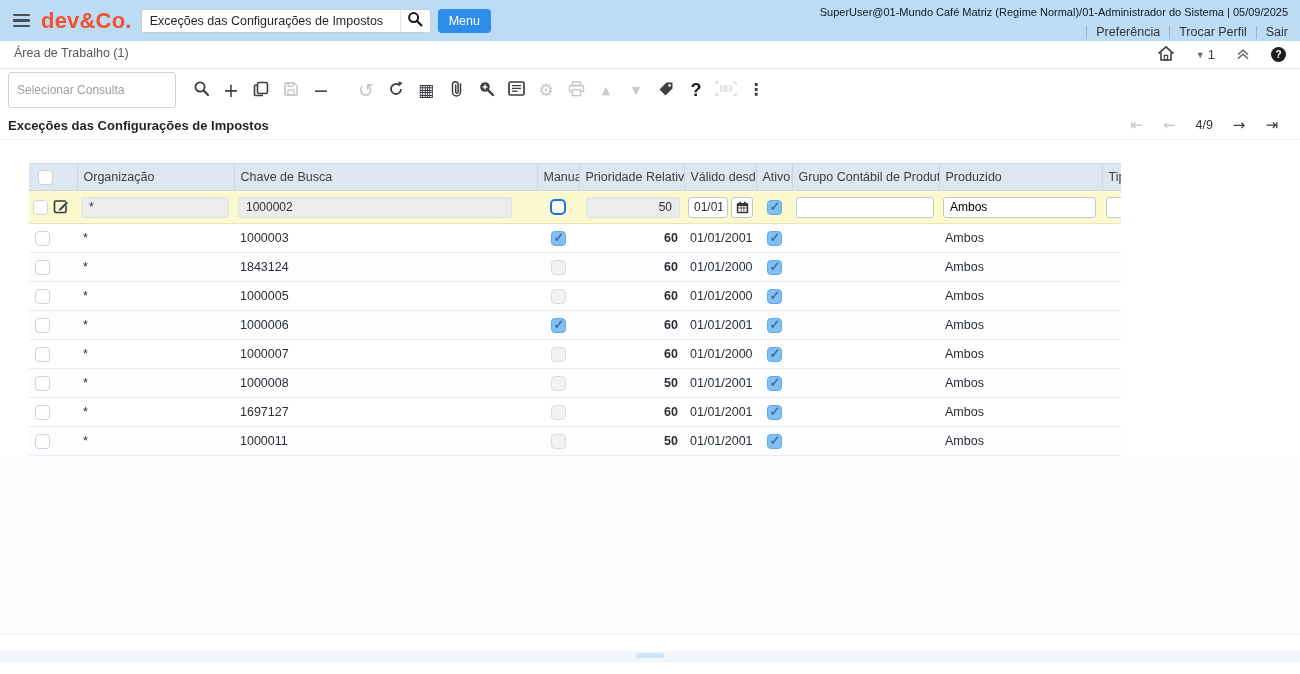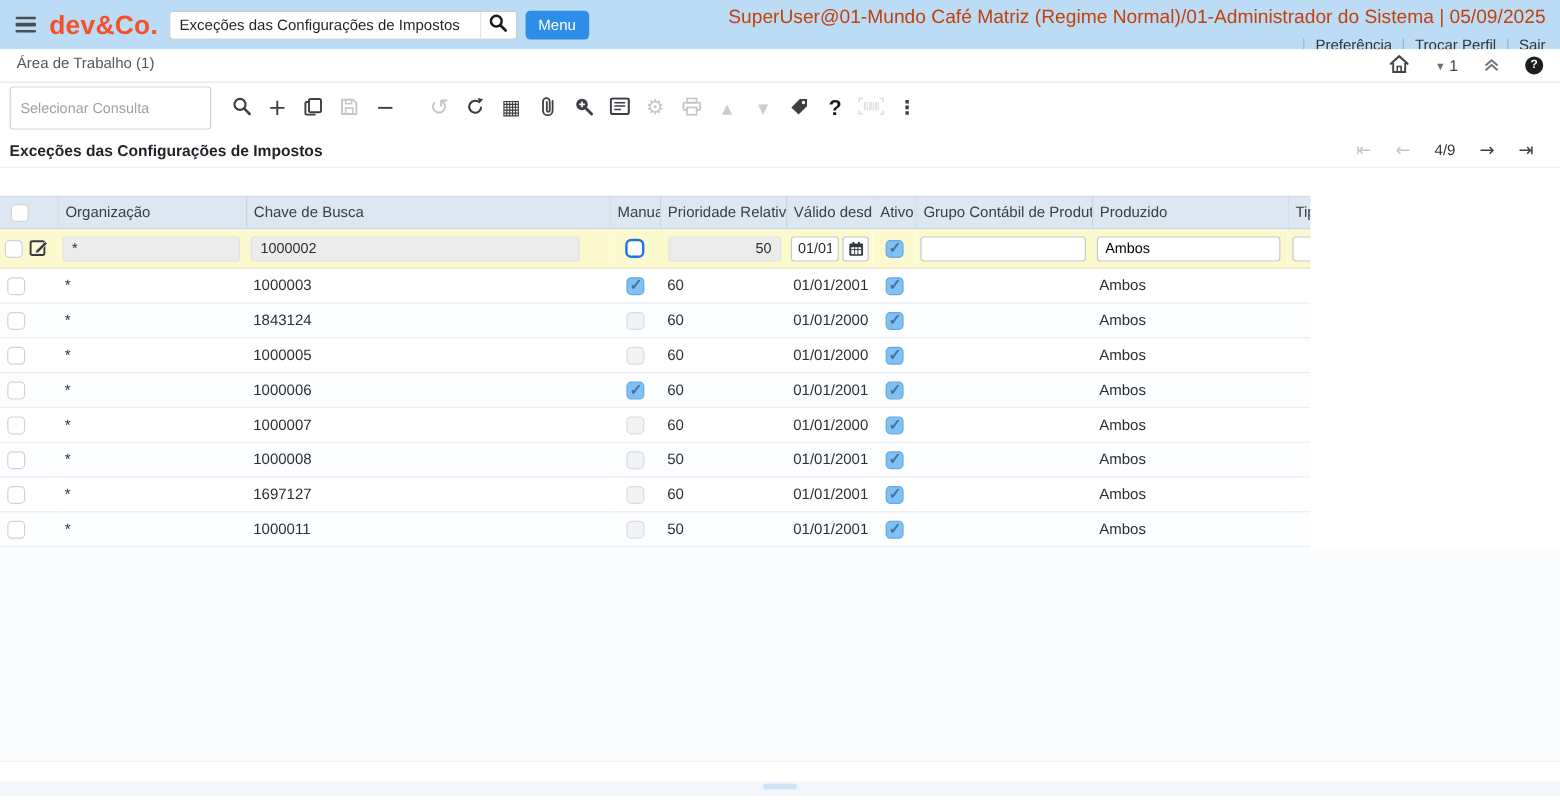--- a/index.html
+++ b/index.html
@@ -11,21 +11,21 @@
   .hamburger { margin-left:13px; cursor:pointer; display:flex; flex-direction:column; gap:3px; }
   .hamburger i { display:block; width:17px; height:2.6px; background:#4a4d52; border-radius:1px; }
   .logo { margin-left:11px; font-size:22px; font-weight:bold; color:#f4502a; letter-spacing:0.2px; }
   .searchwrap { margin-left:9px; display:flex; height:24px; background:#fff; border:1px solid #c9cdd2; border-radius:3px; overflow:hidden; }
   .searchwrap input { width:258px; border:none; outline:none; padding:0 8px; font-size:12.5px; color:#1f2328;
     font-family:"Liberation Sans", sans-serif; }
   .searchbtn { width:30px; border:none; border-left:1px solid #e2e5e8; background:#fff; display:flex; align-items:center; justify-content:center; cursor:pointer; }
   .menubtn { margin-left:7px; height:24px; padding:0 11px; background:#2d8de9; color:#fff; border:none; border-radius:4px;
     font-size:12.5px; font-family:"Liberation Sans", sans-serif; cursor:pointer; }
   .userarea { position:absolute; right:12px; top:6px; text-align:right; }
-  .userinfo { font-size:16px; color:#c2410c; }
+  .userinfo { font-size:11px; color:#0f172a; }
   .userlinks { margin-top:7px; display:flex; justify-content:flex-end; align-items:center; gap:9px; font-size:12.5px; color:#33373c; }
   .userlinks a { color:#33373c; text-decoration:none; cursor:pointer; }
   .sep { width:1px; height:13px; background:#9fb4c8; display:inline-block; }
 
   
   .tabbar { height:28px; background:#fff; border-bottom:1px solid #e4e7ea; display:flex; align-items:stretch; position:relative; }
   .tab { display:flex; align-items:center; gap:6px; padding:0 14px; color:#53565c; cursor:pointer; border-bottom:3px solid transparent; }
   .tab.active { color:#0b6bce; border-bottom:3px solid #0d6fd6; font-weight:400; }
   .closex { color:#0b6bce; font-size:12px; margin-left:2px; cursor:pointer; }
   .tabbar-right { position:absolute; right:14px; top:0; height:100%; display:flex; align-items:center; gap:21px; }
@@ -51,32 +51,32 @@
   
   .recordbar { height:29px; display:flex; align-items:center; justify-content:space-between; border-bottom:1px solid #eef1f4; padding:0 22px 0 8px; }
   .rectitle { font-weight:bold; font-size:13px; color:#1f2328; }
   .pager { display:flex; align-items:center; gap:20px; font-size:12.5px; color:#333; }
   .pager .nav { font-size:15px; cursor:pointer; font-family:"DejaVu Sans", sans-serif; }
   .pager .dis { color:#c3c6ca; }
   .pager .on { color:#3b3e42; }
   .spacer23 { height:23px; background:#fff; }
 
   
-  .tablewrap { width:1092px; overflow:hidden; }
+  .tablewrap { width:1092px; overflow:hidden;margin-left:29px; }
   table { border-collapse:collapse; table-layout:fixed; width:1320px; font-size:12.5px; }
   col.c1{width:48px} col.c2{width:157px} col.c3{width:303px} col.c4{width:42px} col.c5{width:105px}
   col.c6{width:72px} col.c7{width:36px} col.c8{width:147px} col.c9{width:163px} col.c10{width:152px} col.c11{width:95px}
   thead th { background:#dde7f1; border-top:1px solid #c9d6e3; border-bottom:1px solid #c9d6e3; border-right:1px solid #c9d6e3;
     height:27px; text-align:left; padding:0 6px; font-weight:normal; color:#3c4043; white-space:nowrap; overflow:hidden; }
   thead th.selcol { padding-left:9px; }
   tr.edit-row td { background:#fcf9cf; height:33px; border-bottom:1px solid #e8e5c0; padding:0 4px; white-space:nowrap; overflow:hidden; }
   tr.data-row td { height:29px; border-bottom:1px solid #e9edf2; padding:0 6px; white-space:nowrap; overflow:hidden; background:#fff; }
   tr.data-row:nth-child(even) td { background:#fcfdfe; }
   td.c-sel, th.selcol { padding-left:9px; }
-  td.c-prio { text-align:left; padding-right:9px; }
+  td.c-prio { text-align:right; padding-right:9px;font-weight:bold; }
   td.c-manual, td.c-active { text-align:center; }
   .selflex { display:flex; align-items:center; gap:5px; }
 
   .cb { display:inline-block; width:15px; height:15px; border-radius:4px; position:relative; vertical-align:middle; cursor:pointer; }
   .cb-white { background:#fff; border:1px solid #cfd4d9; }
   .cb-unchecked { background:#f2f3f4; border:1px solid #dadcdf; }
   .cb-checked { background:#7fc0f5; border:1px solid #66a9e2; }
   .cb-checked::after { content:"✓"; position:absolute; left:2px; top:-1.5px; font-size:13px; font-weight:bold; color:#49739b; }
   .cb-focus { background:#fff; border:2px solid #1b74e4; width:16px; height:16px; border-radius:5px; }
 

